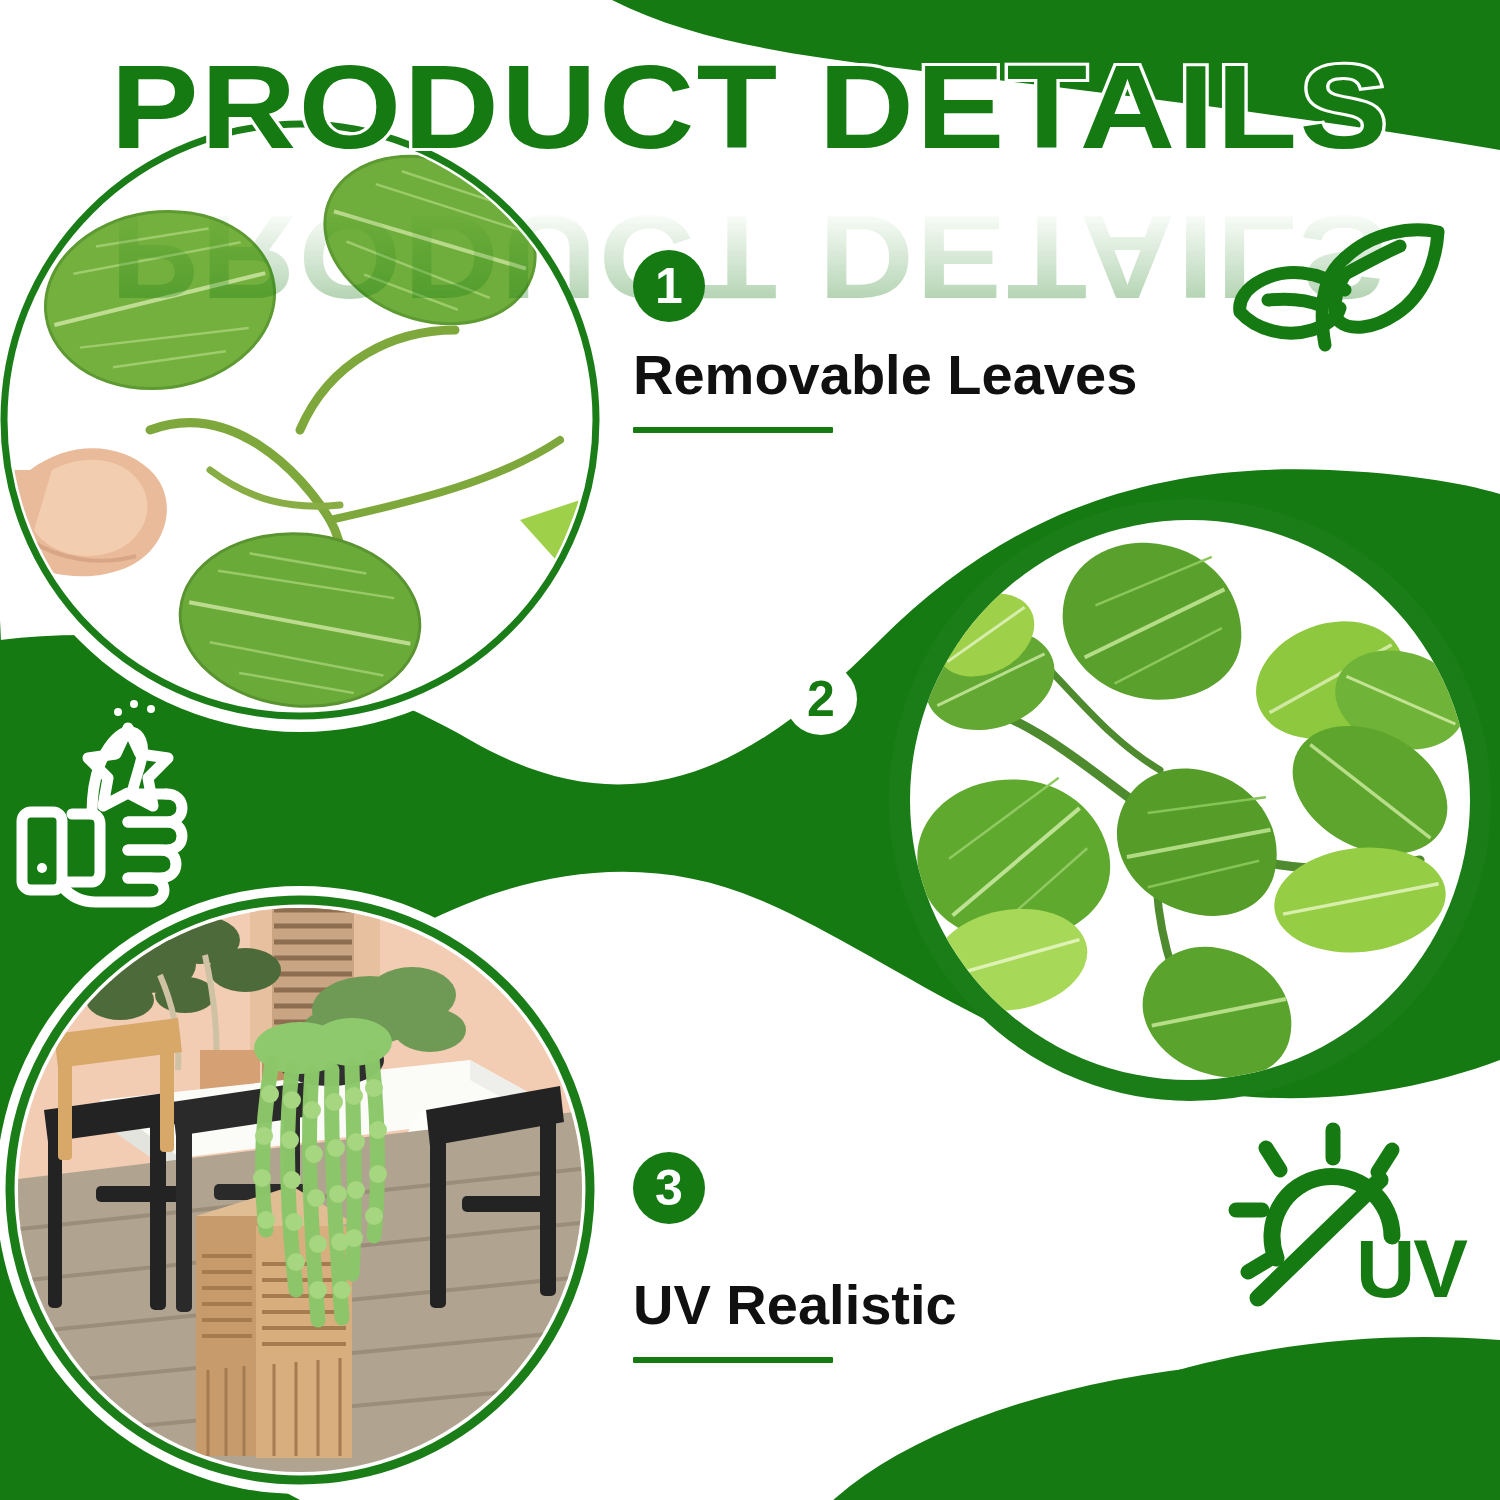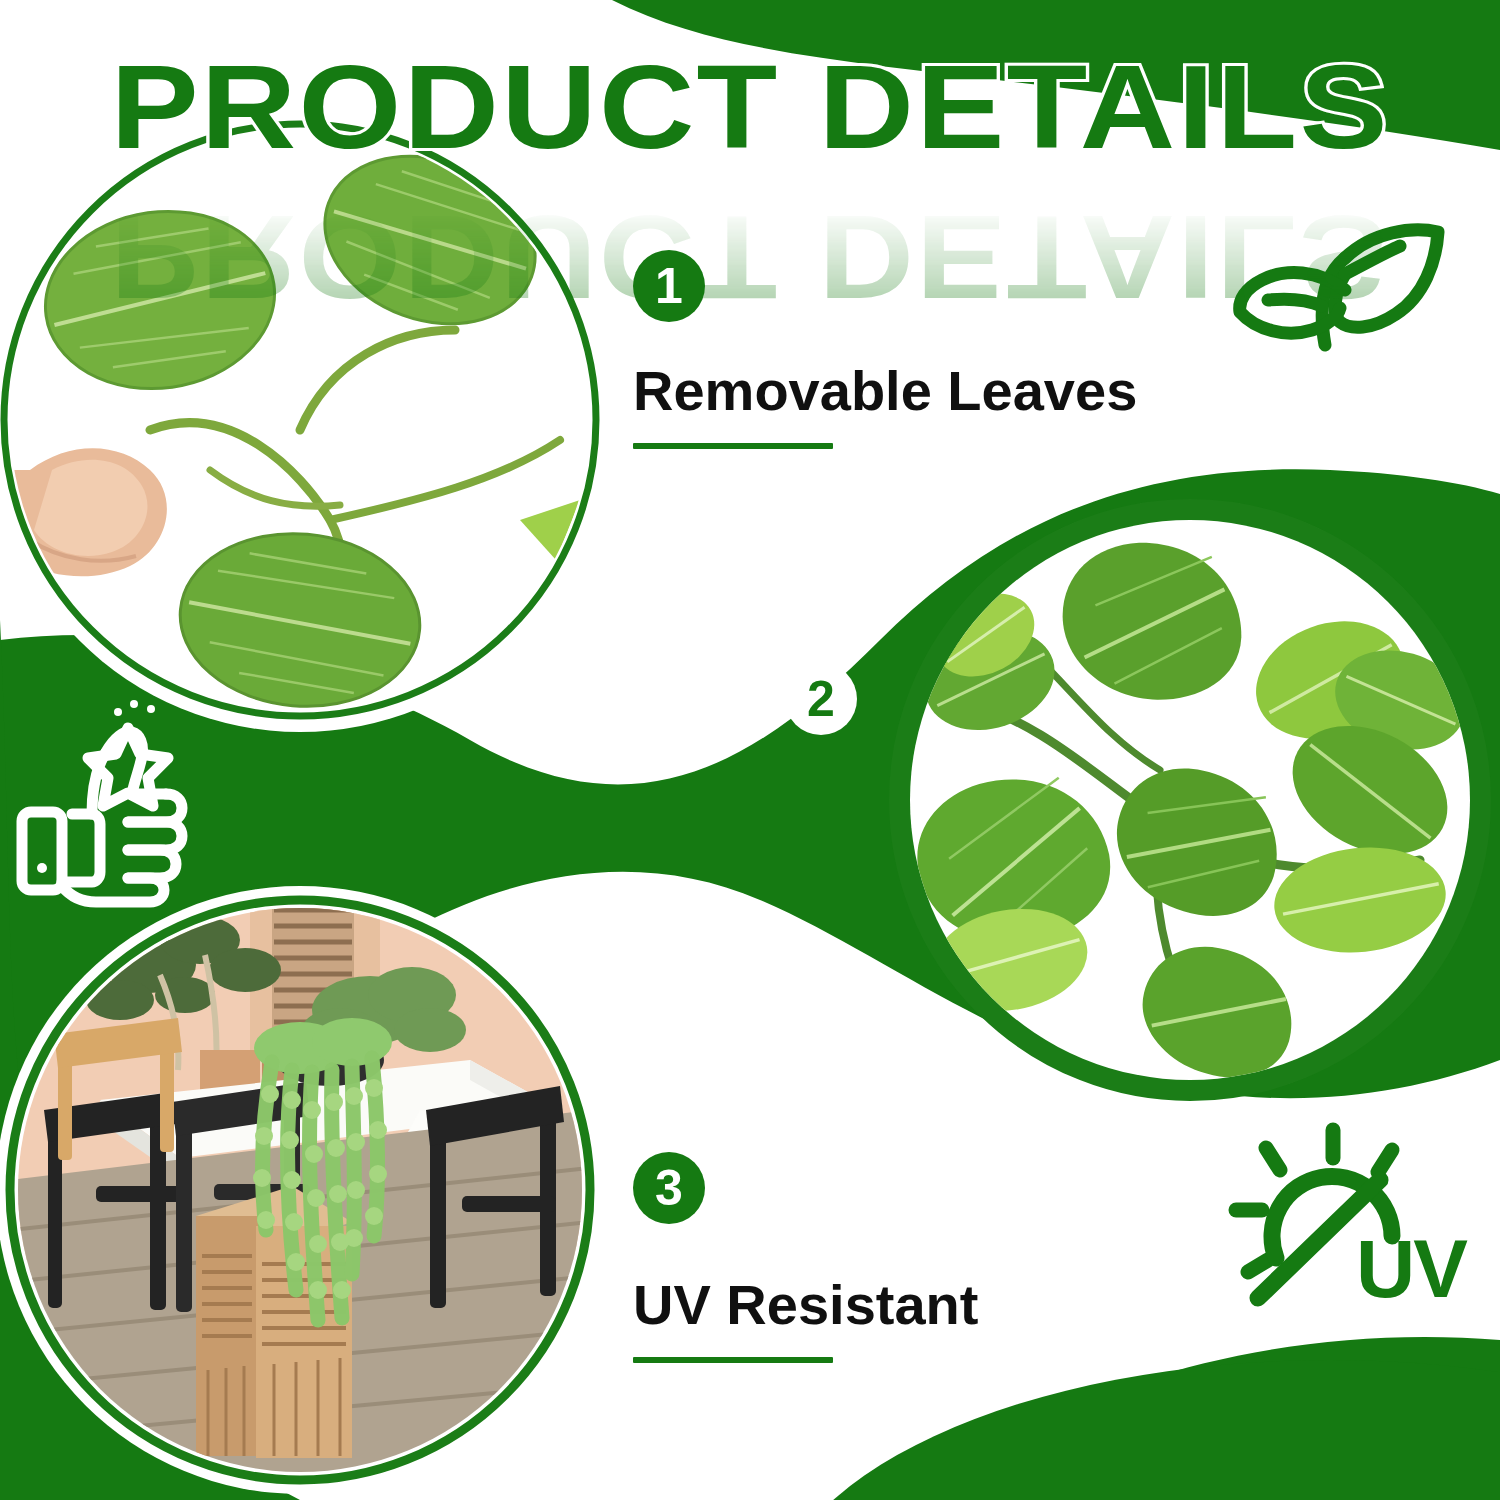--- a/index.html
+++ b/index.html
@@ -392,27 +392,27 @@
     <text x="1356" y="1297" font-family="Liberation Sans, sans-serif" font-size="82" font-weight="bold" fill="#157a12" letter-spacing="-2">UV</text>
   </svg>
 
   <div class="title-wrap">
     <div class="title-reflect">PRODUCT DETAILS</div>
     <div class="title-main">PRODUCT DETAILS</div>
   </div>
 
   <div class="feature" style="left:633px;top:250px;">
     <div class="badge badge-dark">1</div>
-    <div class="feat-title onwhite" style="margin-top:40px;">Removable Leaves</div>
+    <div class="feat-title onwhite" style="margin-top:24px;">Removable Leaves</div>
     <div class="rule onwhite"></div>
   </div>
 
   <div class="feature" style="left:785px;top:663px;">
     <div class="badge badge-light">2</div>
   </div>
 
   <div class="feature" style="left:633px;top:1152px;">
     <div class="badge badge-dark">3</div>
-    <div class="feat-title onwhite" style="margin-top:52px;">UV Resistant</div>
+    <div class="feat-title onwhite" style="margin-top:52px;">UV Realistic</div>
     <div class="rule onwhite"></div>
   </div>
 
 </div>
 
 </body></html>

